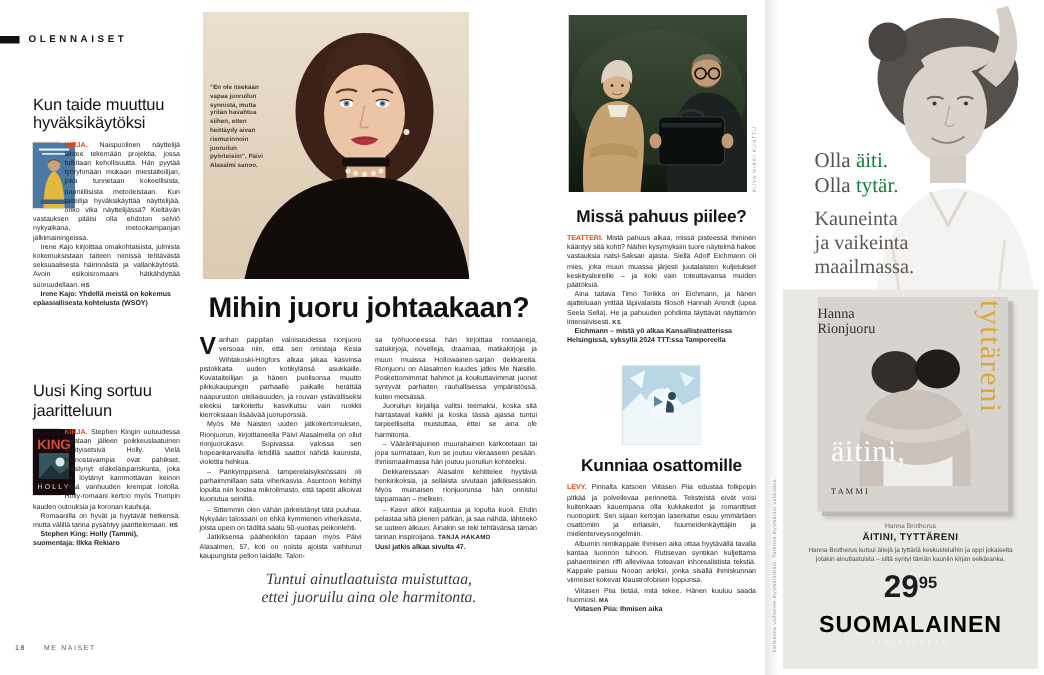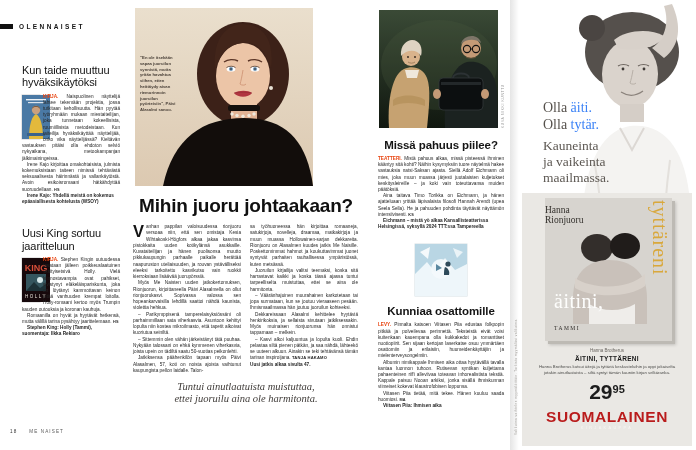--- a/index.html
+++ b/index.html
@@ -13,21 +13,21 @@
   .reviews{position:absolute;left:22px;top:64px;width:98px;}
   .review h3{font-size:11px;line-height:1.12;margin:0 0 5px;color:#141414;letter-spacing:-0.1px;font-weight:normal;}
   .rbody{font-size:4.7px;line-height:1.32;text-align:justify;}
   .rbody p{margin:0;}
   .rbody p + p{text-indent:5px;}
   .bcover{float:left;width:18px;height:44px;margin:1px 3px 1px 0;box-shadow:0 0 0 0.5px #ccc;}
   .bcover svg{display:block;}
   .tag{color:#e8430f;font-weight:bold;}
   .rev{font-weight:bold;font-size:3.8px;letter-spacing:.3px;}
   .credit{font-weight:bold;margin-top:1.5px;clear:both;font-size:4.7px;line-height:1.32;text-align:left;}
-  .review + .review{margin-top:22px;}
+  .review + .review{margin-top:50px;}
   .footer-left{position:absolute;left:10px;top:429px;font-size:4.6px;letter-spacing:1.1px;color:#5a5a5a;}
   .footer-left .pn{margin-right:12px;color:#333;}
   
   .feature{position:absolute;left:133px;top:8px;width:226px;}
   .fphoto{position:relative;width:178px;height:178px;margin-left:2px;overflow:hidden;}
   .fquote{position:absolute;left:5px;top:47px;width:43px;font-size:4.2px;line-height:1.38;color:#4a4139;font-weight:bold;}
   .feature h1{font-size:19px;font-weight:bold;color:#101010;text-align:center;margin:9px 0 7px;letter-spacing:-0.2px;}
   .fcols{display:flex;gap:9px;}
   .fcol{width:108px;font-size:4.7px;line-height:1.33;text-align:justify;}
   .fcol p{margin:0;}
@@ -45,42 +45,42 @@
   .rightcol h2{font-size:11.5px;font-weight:bold;color:#141414;text-align:center;margin:11px 0 5px;letter-spacing:-0.1px;}
   .rightcol h2.second{margin-top:9px;}
   .acover{width:52px;height:52px;margin:14px auto 0;box-shadow:0 0 0 0.5px #d5dee3;}
   
   .adpage{position:absolute;left:510px;top:0;width:186px;height:450px;background:#fff;}
   .adpage::before{content:"";position:absolute;left:0;top:0;bottom:0;width:9px;
                   background:linear-gradient(90deg,rgba(0,0,0,.10),rgba(0,0,0,0));z-index:5;}
   .adwoman{position:absolute;right:0;top:0;width:172px;height:240px;}
   .adheadline{position:absolute;left:33px;top:99px;font-family:"Liberation Serif","DejaVu Serif",serif;
               font-size:14px;line-height:1.22;color:#55504b;z-index:3;}
-  .gold{color:#3b82f6;}
+  .gold{color:#15803d;}
   .adsub{position:absolute;left:33px;top:138px;font-family:"Liberation Serif","DejaVu Serif",serif;
          font-size:13.5px;line-height:1.2;color:#5d5853;z-index:3;}
   .adpanel{position:absolute;left:12px;top:193px;width:170px;height:253px;background:#eae8e4;}
   .adcover{position:absolute;left:23px;top:5px;width:127px;height:143px;background:#d7d4cf;
            box-shadow:3px 3px 0 #bdbab4,4px 4px 3px rgba(0,0,0,.18);}
   .cov-author{position:absolute;left:0;top:8px;width:74%;
               font-family:"Liberation Serif",serif;font-size:9.5px;line-height:1.05;color:#33302c;}
   .cov-title{position:absolute;left:9px;bottom:28px;font-family:"Liberation Serif",serif;
              font-size:20px;color:#fdfdfc;letter-spacing:.5px;z-index:3;}
   .cov-vert{position:absolute;right:1px;top:2px;height:140px;writing-mode:vertical-rl;
             font-family:"Liberation Serif",serif;font-size:20px;color:#d9a83c;letter-spacing:1px;z-index:3;}
   .cov-pub{position:absolute;left:9px;bottom:10px;font-family:"Liberation Serif",serif;
            font-size:5.5px;letter-spacing:1.5px;color:#2e2b28;z-index:3;}
   .hug{position:absolute;left:0;top:26px;}
   .adinfo{position:absolute;left:0;top:155px;width:100%;text-align:center;}
   .adinfo .a{font-size:4.5px;color:#6a6661;margin-bottom:1.5px;}
   .adinfo .t{font-size:6.5px;font-weight:bold;letter-spacing:.3px;color:#1c1c1c;margin-bottom:2.5px;}
   .adinfo .d{font-size:4.3px;line-height:1.4;color:#4a4a48;padding:0 13px;}
   .price{margin-top:5px;font-weight:bold;color:#1c1c1c;font-size:21px;line-height:1;}
   .price sup{font-size:11px;vertical-align:6px;}
-  .storelogo{margin-top:7px;font-weight:bold;font-size:15.5px;letter-spacing:.6px;color:#b91c1c;
+  .storelogo{margin-top:7px;font-weight:bold;font-size:15.5px;letter-spacing:.6px;color:#000000;
              text-shadow:0 0 1px rgba(255,255,255,.4);line-height:1;}
   .storesub{font-size:3.8px;letter-spacing:2.4px;color:#f7f6f4;margin-top:1px;}
   .addisc{position:absolute;left:4px;top:205px;height:230px;writing-mode:vertical-rl;transform:rotate(180deg);
           font-size:3.2px;color:#a09d98;letter-spacing:.4px;white-space:nowrap;z-index:4;}
   svg{display:block;}
 </style>
 </head>
 <body>
 
 <div class="tagline">

